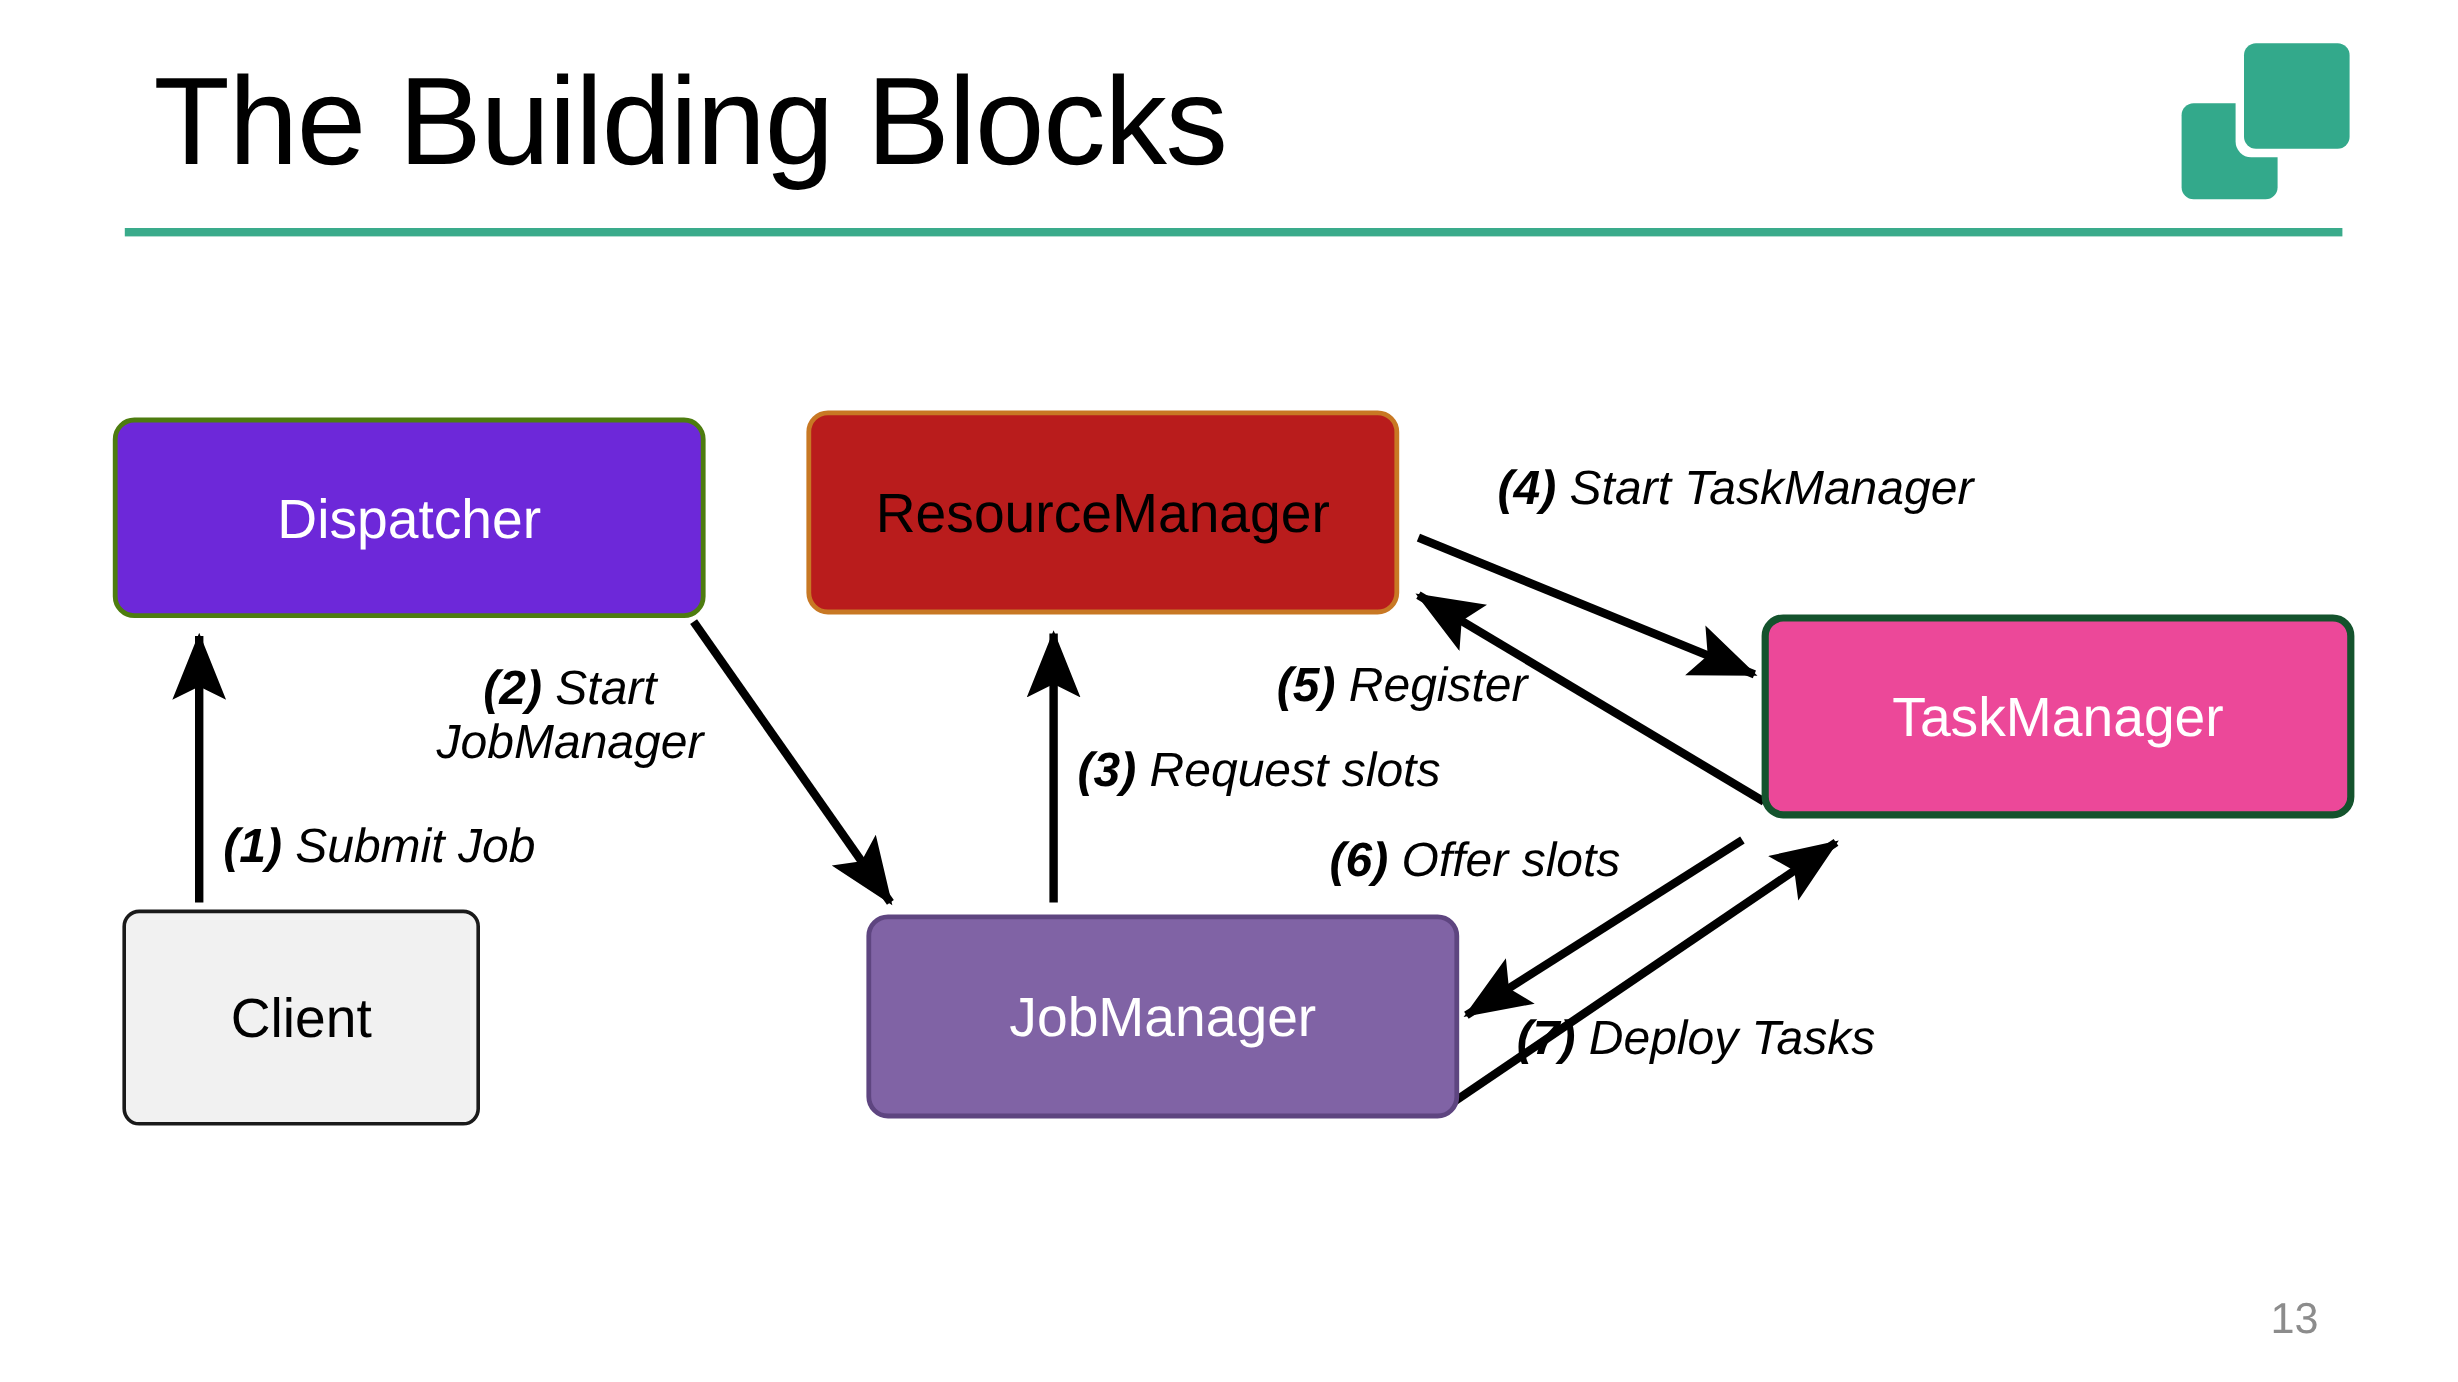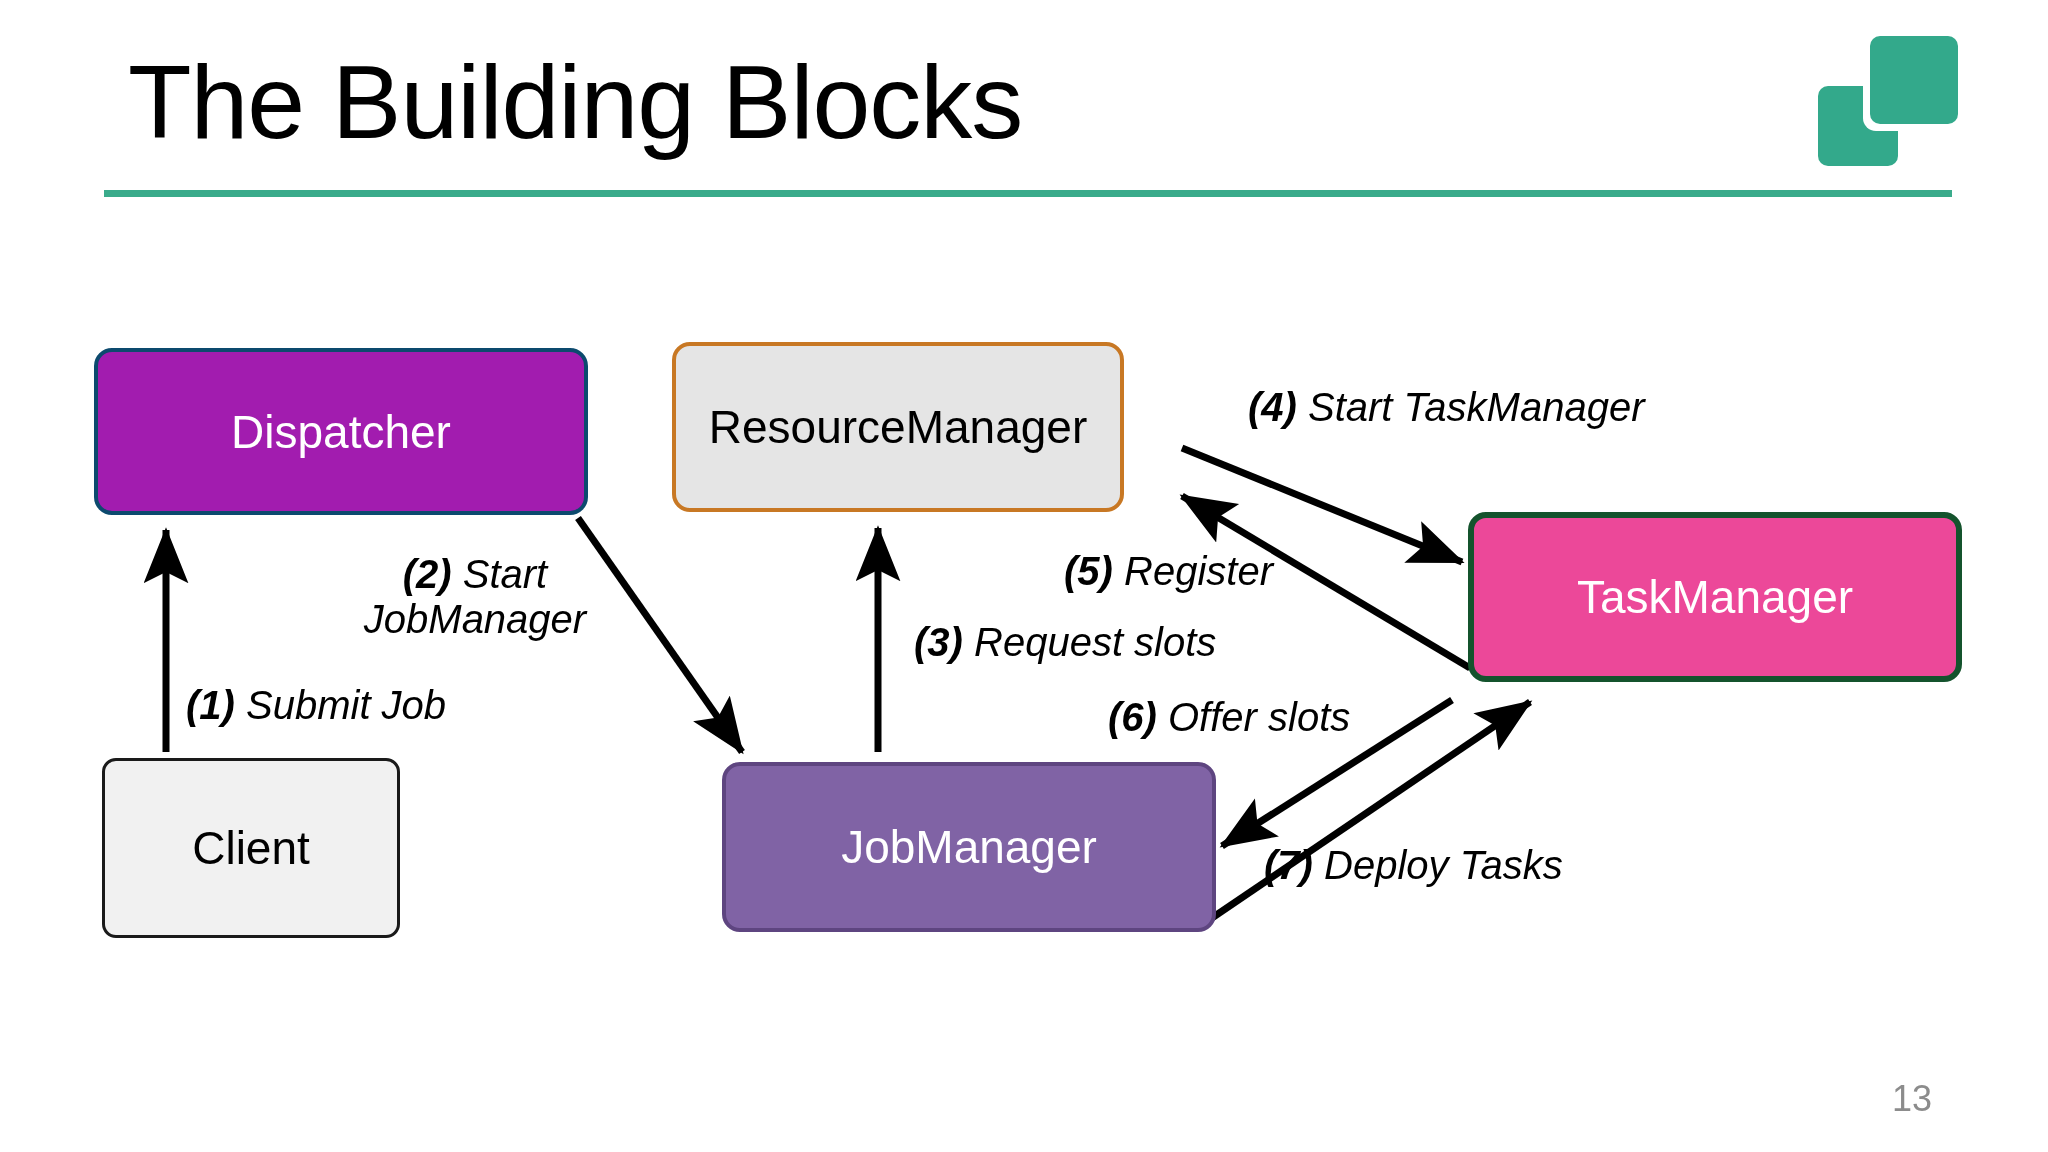--- a/index.html
+++ b/index.html
@@ -73,28 +73,28 @@
     justify-content: center;
     border-radius: 18px;
     font-size: 46px;
     font-weight: 400;
     white-space: nowrap;
   }
 
   #node-dispatcher {
     left: 94px;  top: 348px;
     width: 494px; height: 167px;
-    background: #a21caf;
-    border: 4px solid #0c4a6e;
+    background: #6d28d9;
+    border: 4px solid #4d7c0f;
     color: #ffffff;
   }
   #node-resourcemanager {
     left: 672px; top: 342px;
-    width: 452px; height: 170px;
-    background: #e5e5e5;
+    width: 494px; height: 170px;
+    background: #b91c1c;
     border: 4px solid #C87824;
     color: #000000;
   }
   #node-taskmanager {
     left: 1468px; top: 512px;
     width: 494px; height: 170px;
     background: #ec4899;
     border: 6px solid #14532d;
     color: #ffffff;
   }
@@ -132,21 +132,21 @@
     white-space: nowrap;
     line-height: 1.12;
   }
   .step-label .num {
     font-weight: bold;
     font-style: italic;
   }
 
   #label-1 { left: 186px; top: 683px; }
   #label-2 { left: 340px; top: 552px; width: 270px; text-align: center; white-space: normal; }
-  #label-3 { left: 898px; top: 620px; margin-left: 16px; }
+  #label-3 { left: 898px; top: 620px; }
   #label-4 { left: 1248px; top: 385px; }
   #label-5 { left: 1064px; top: 549px; }
   #label-6 { left: 1108px; top: 695px; }
   #label-7 { left: 1264px; top: 843px; }
 
   
   #page-number {
     position: absolute;
     left: 1892px;
     top: 1078px;

